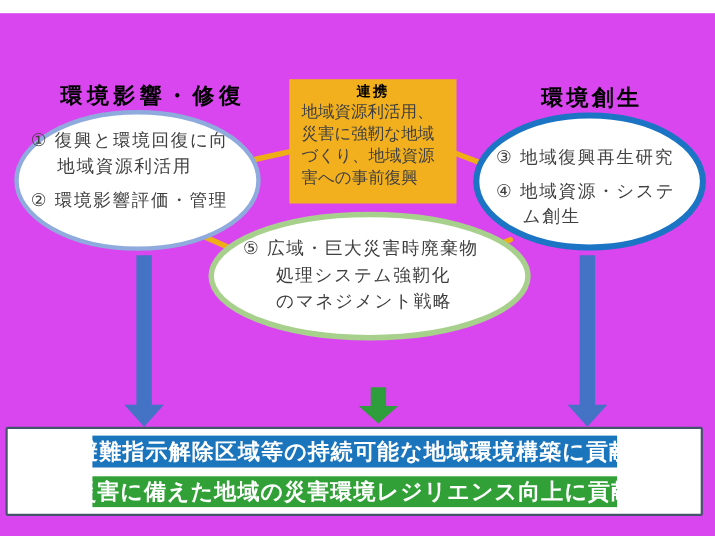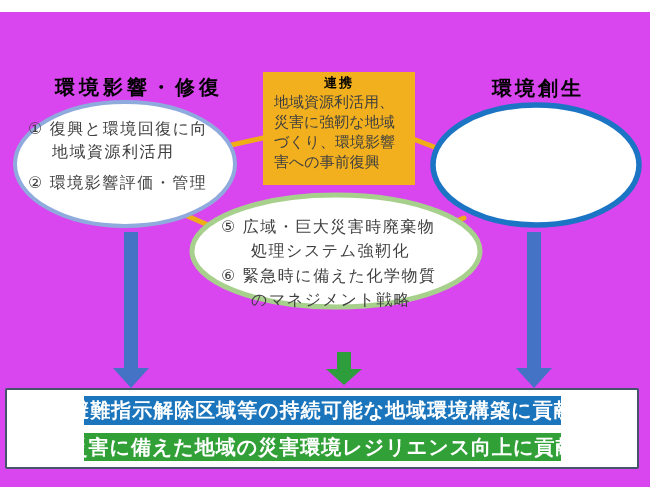--- a/index.html
+++ b/index.html
@@ -81,35 +81,39 @@
     <polygon class="arrow-green" points="337,340 351,340 351,357 362,357 344,373 326,357 337,357"></polygon>
   </svg>
 
   <div class="heading hL">環境影響・修復</div>
   <div class="heading hR">環境創生</div>
 
   <div class="gold-box">
     <div class="title">連携</div>
     <div class="bline">地域資源利活用、</div>
     <div class="bline">災害に強靭な地域</div>
-    <div class="bline">づくり、環境影響</div>
+    <div class="bline">づくり、地域資源</div>
     <div class="bline">害への事前復興</div>
   </div>
 
   <div class="etext etL">
     <div class="line">① 復興と環境回復に向</div>
     <div class="line indent">地域資源利活用</div>
     <div class="line gap">② 環境影響評価・管理</div>
   </div>
 
+  <div class="etext etR">
+    <div class="line">③ 地域復興再生研究</div>
+    <div class="line gap">④ 地域資源・システ</div>
+    <div class="line indent">ム創生</div>
+  </div>
 
   <div class="etext etB">
     <div class="line">⑤ 広域・巨大災害時廃棄物</div>
     <div class="line indent2">処理システム強靭化</div>
-    <div class="line gap">⑥ 緊急時に備えた化学物質</div>
     <div class="line indent2">のマネジメント戦略</div>
   </div>
 
   <div class="outer-box">
     <div class="banner blue">避難指示解除区域等の持続可能な地域環境構築に貢献</div>
     <div class="banner green">災害に備えた地域の災害環境レジリエンス向上に貢献</div>
   </div>
 
 </div>
 

